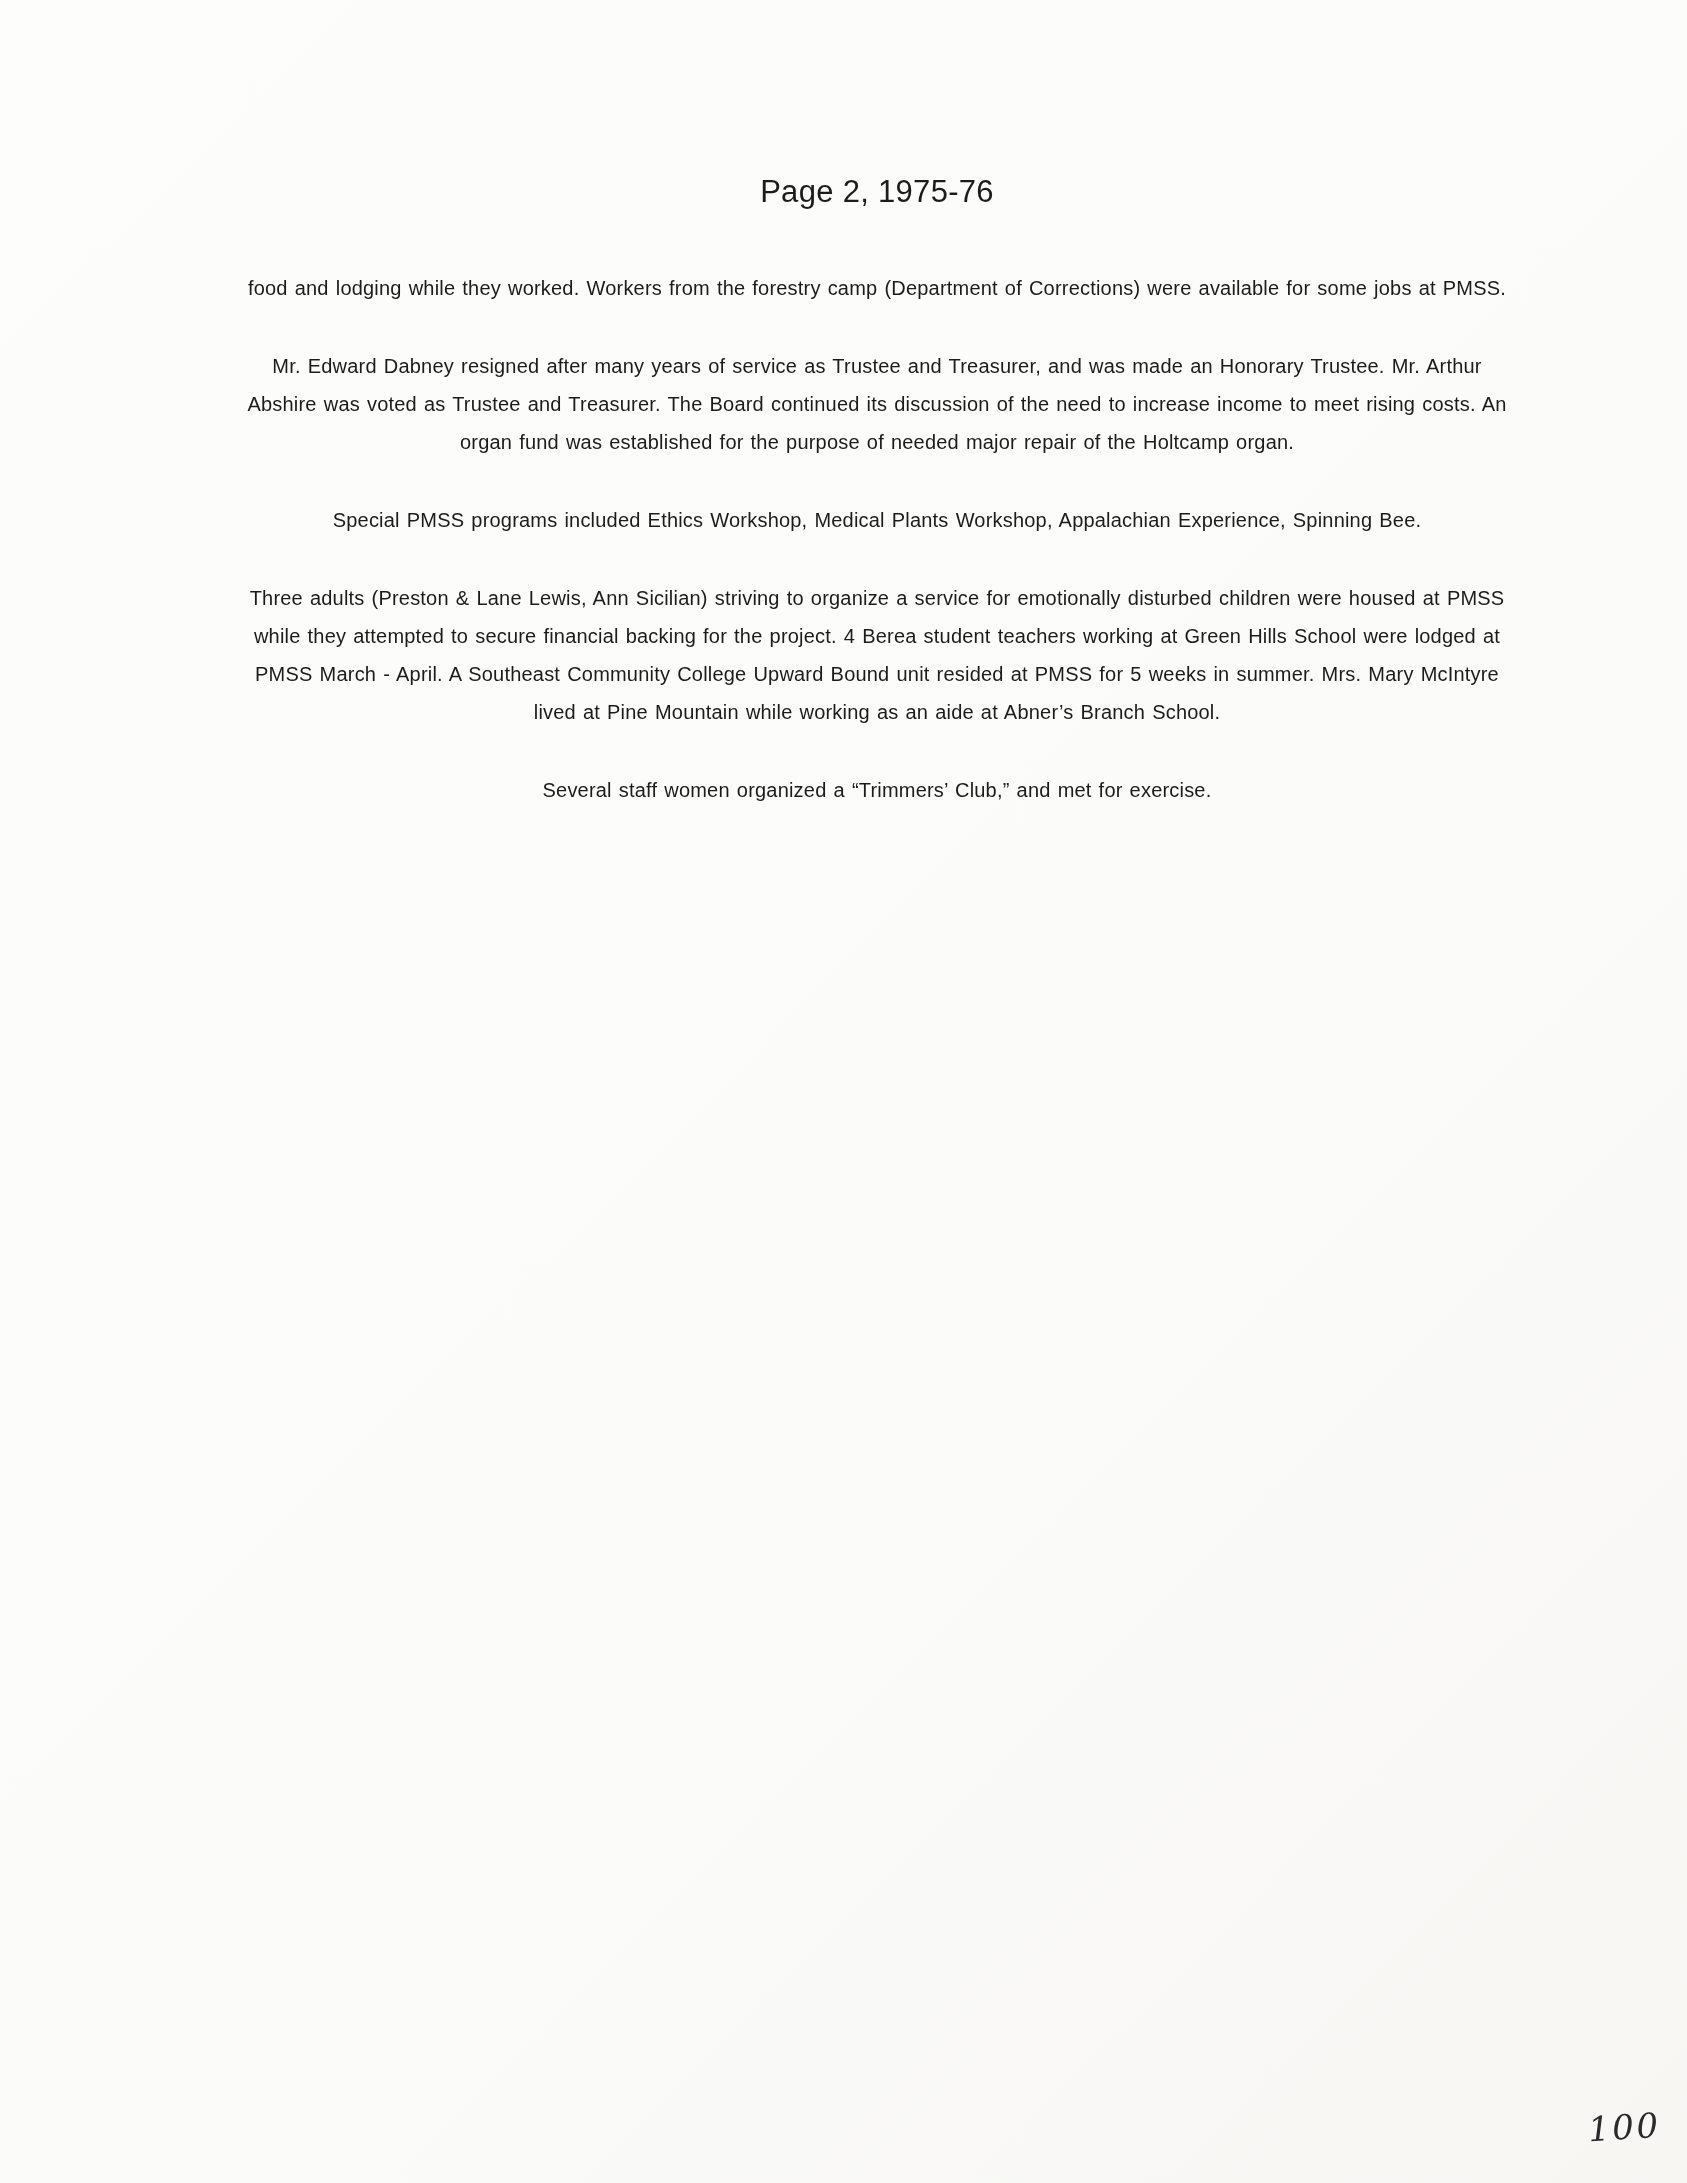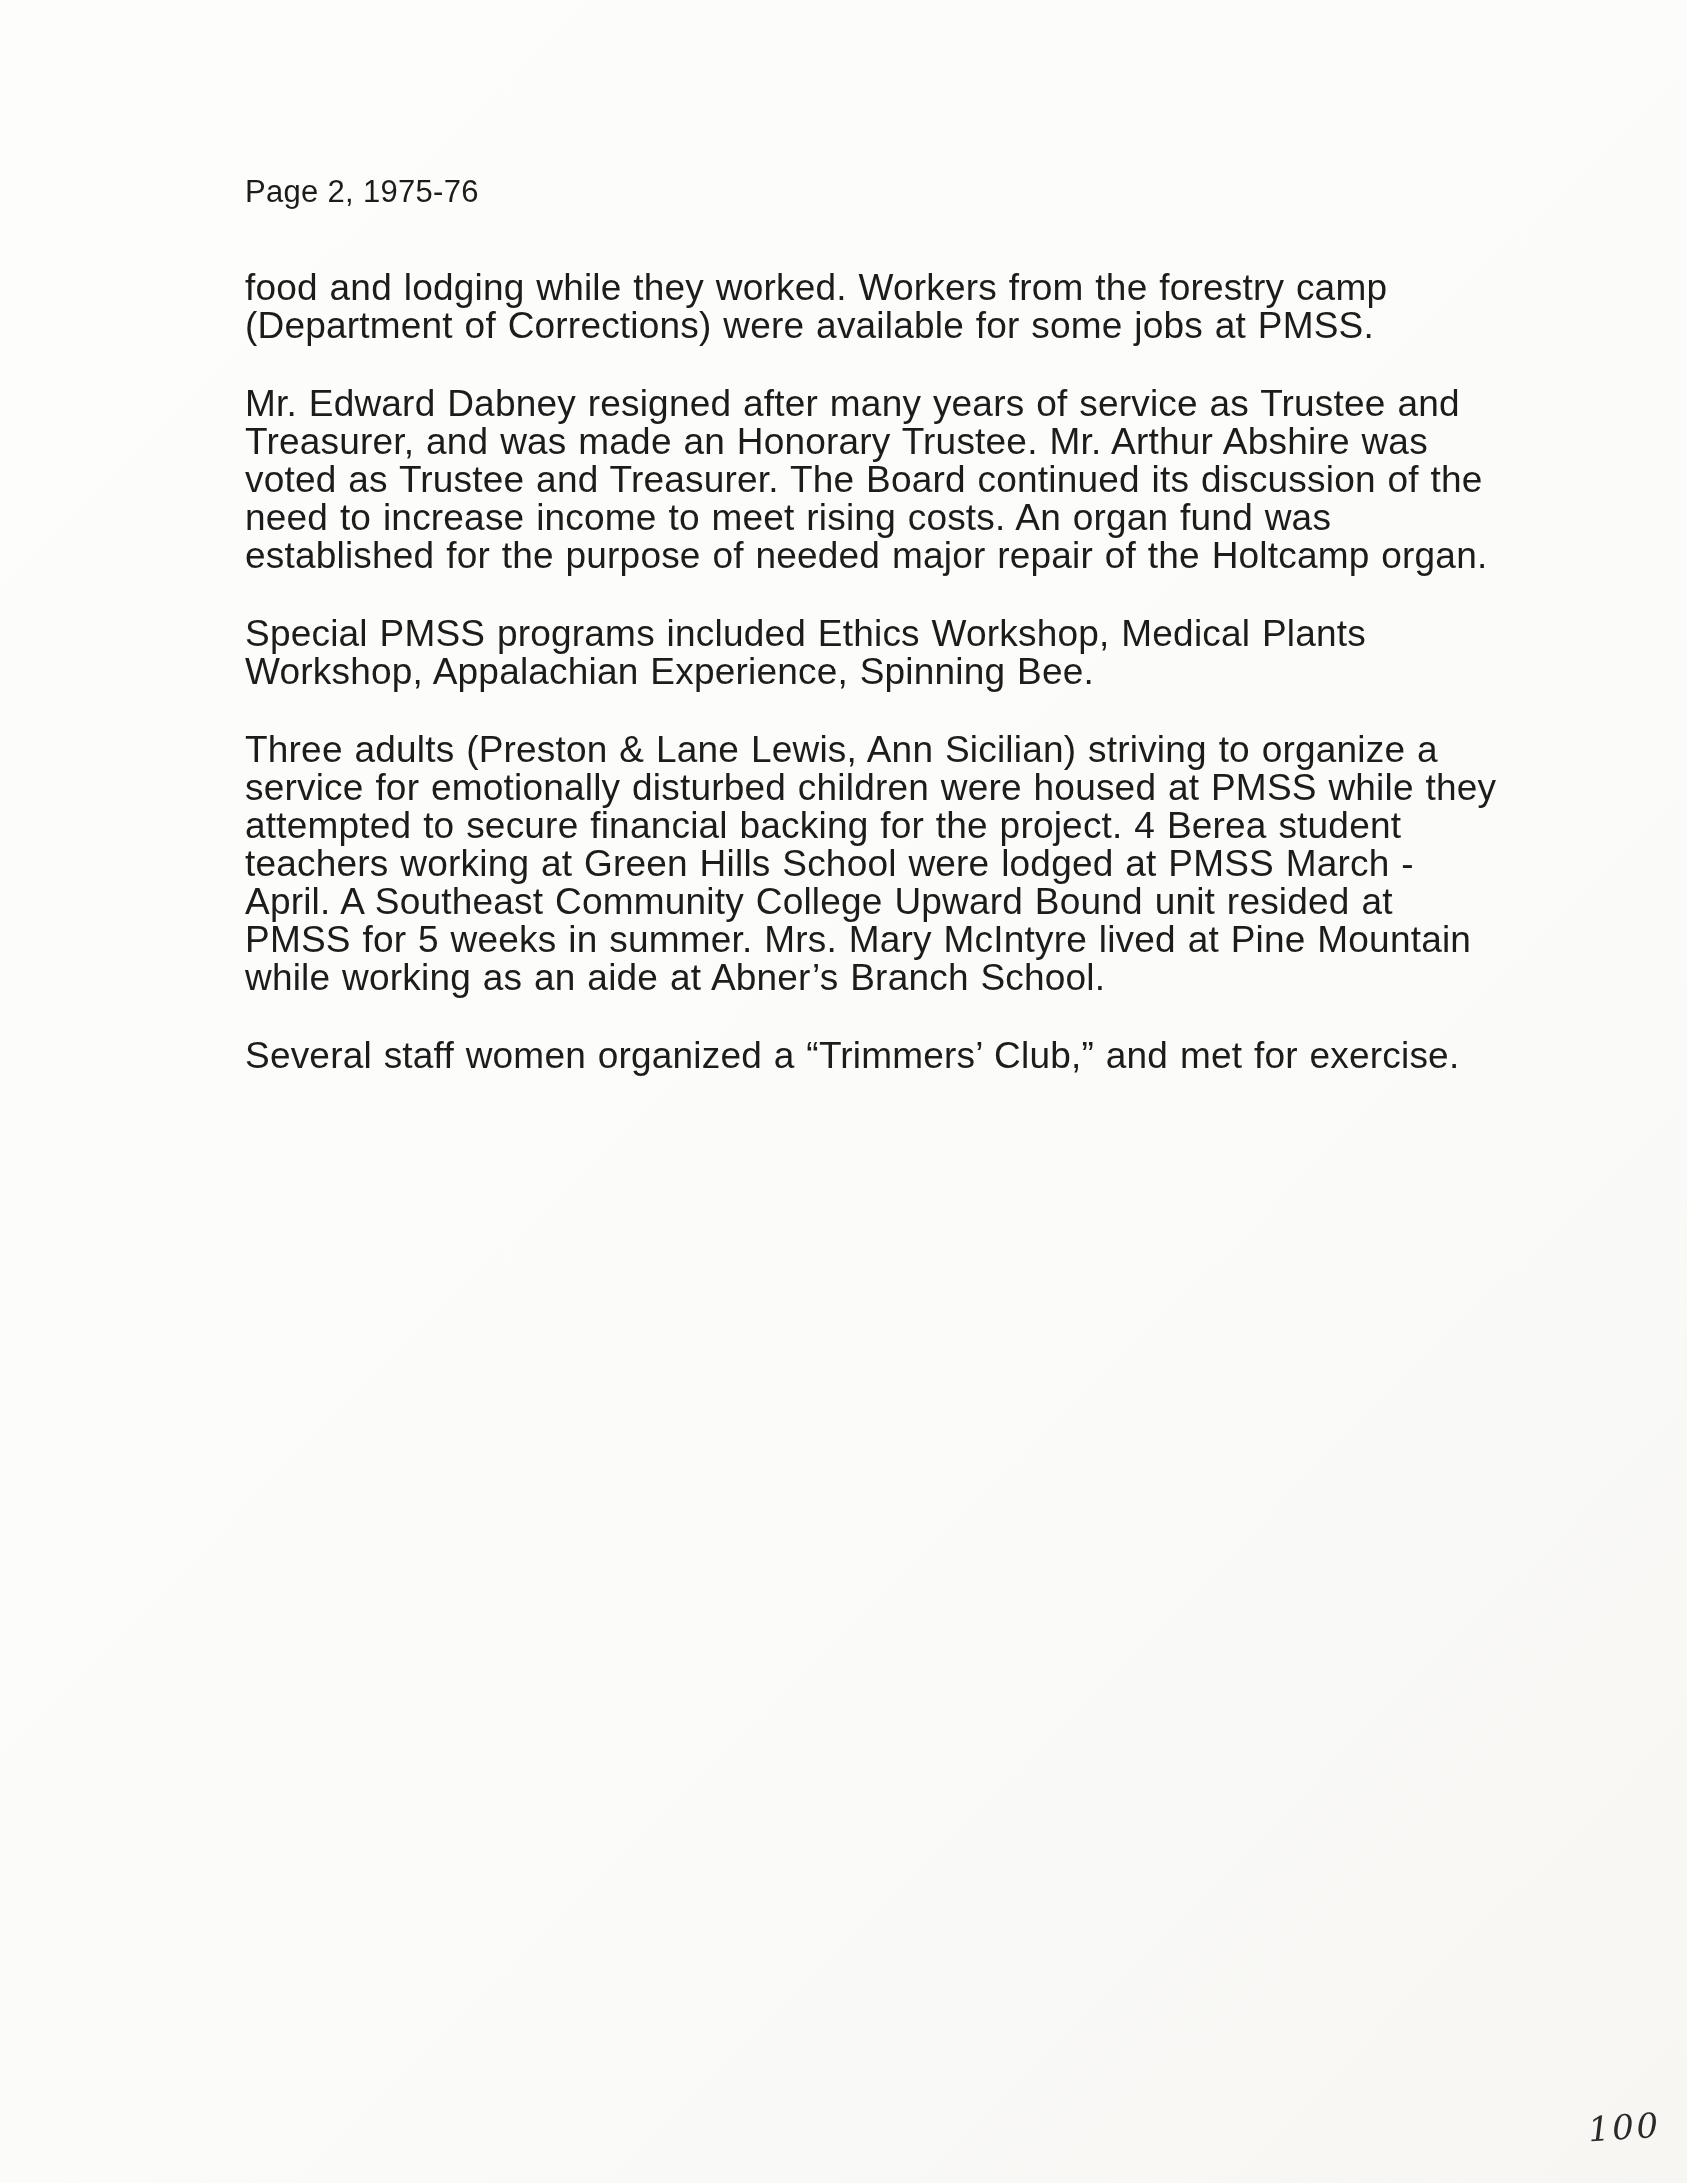--- a/index.html
+++ b/index.html
@@ -21,29 +21,30 @@
     width: 1687px;
     height: 2183px;
     background: linear-gradient(135deg, #fdfdfc 0%, #fbfbf9 60%, #f7f6f3 100%);
   }
   .content {
     position: absolute;
     left: 245px;
     top: 173px;
     width: 1264px;
     color: #1c1c1c;
+    text-align: center;
   }
   .doc-header {
     font-size: 31px;
     line-height: 38px;
     margin: 0 0 58px 0;
     letter-spacing: 0.3px;
   }
   .doc-paragraph {
-    font-size: 37px;
+    font-size: 20px;
     line-height: 38px;
     margin: 0 0 40px 0;
     letter-spacing: 0.2px;
     word-spacing: 1.3px;
   }
   .handwritten-number {
     position: absolute;
     left: 1588px;
     top: 2107px;
     font-family: "DejaVu Serif", serif;

